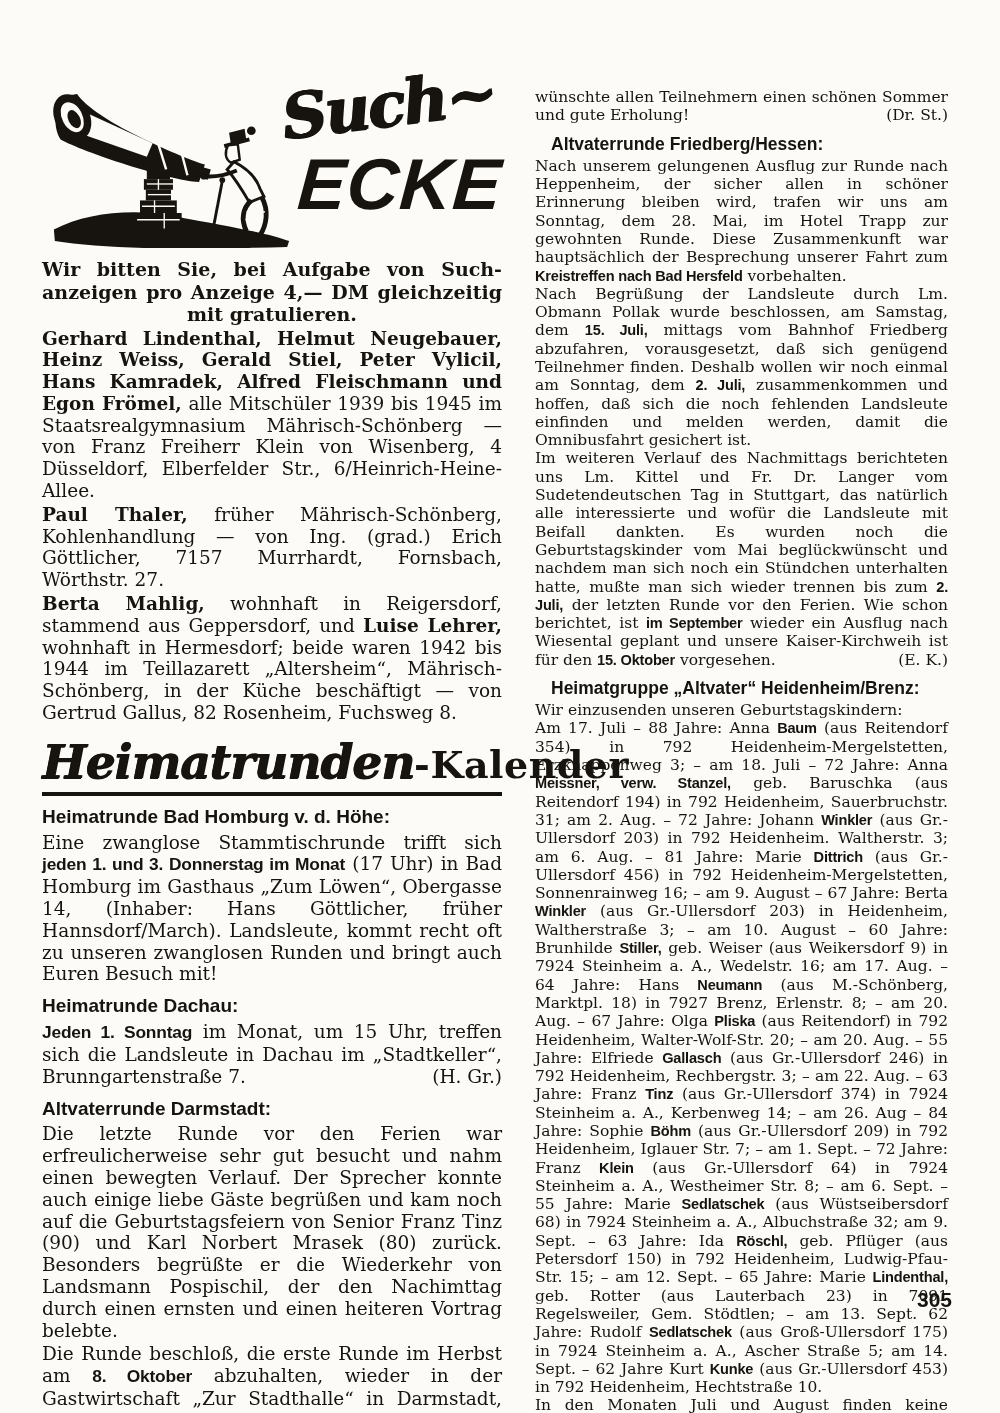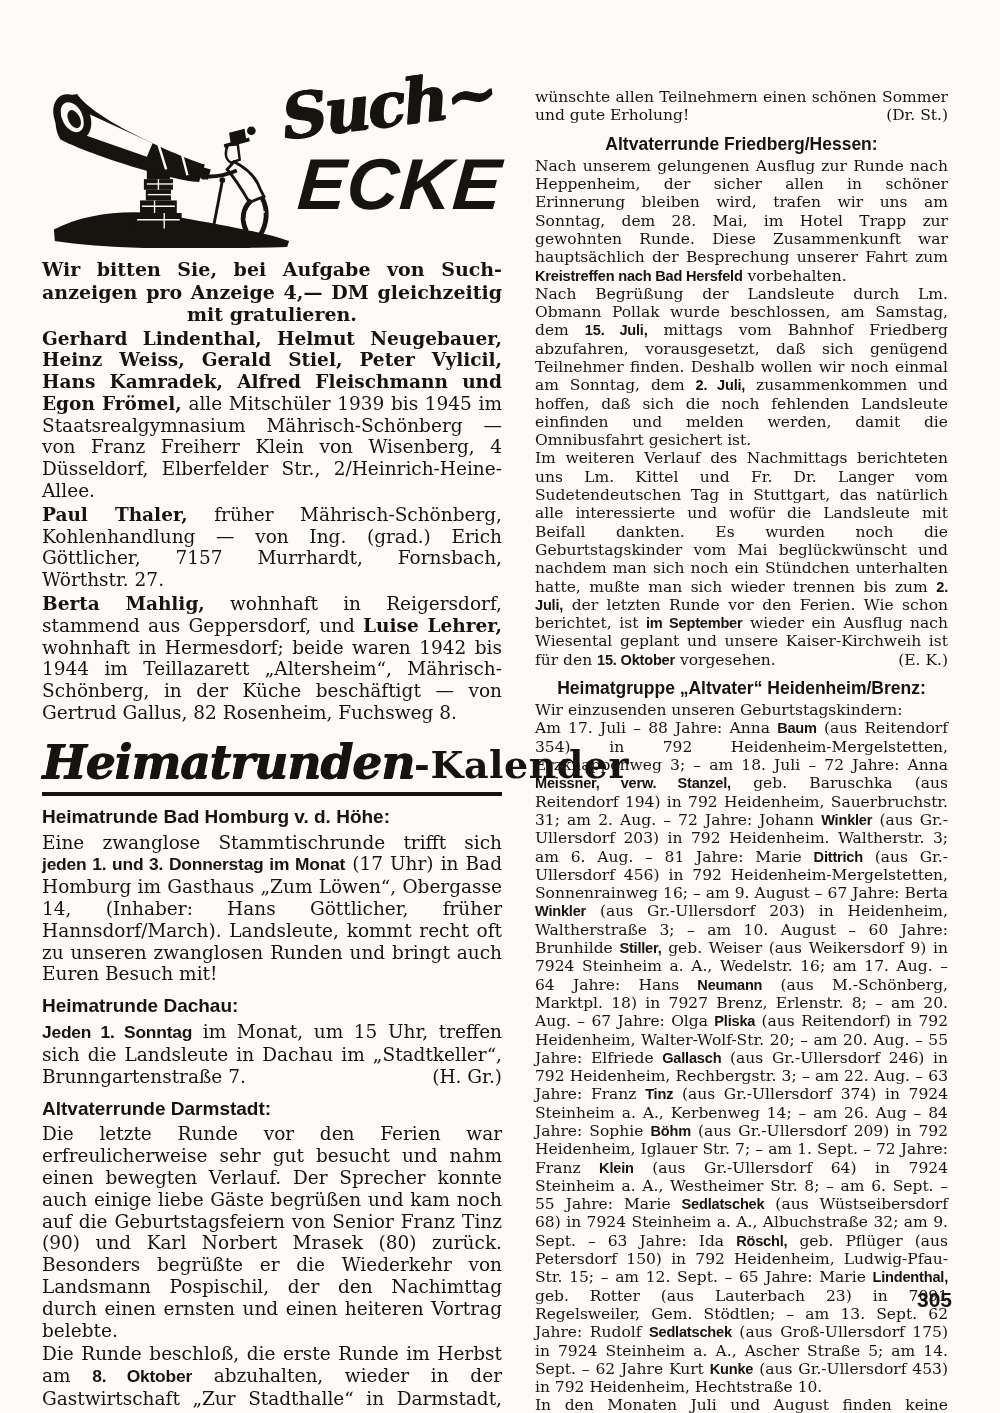--- a/index.html
+++ b/index.html
@@ -60,21 +60,21 @@
   .k-rest{
     font-family:"DejaVu Serif", serif;
     font-weight:bold;font-size:38px;line-height:1;
     letter-spacing:0.5px;
   }
   .shead{
     font-family:"Liberation Sans", sans-serif;
     font-weight:bold;font-size:19px;line-height:1.15;
     margin:10px 0 4px;
   }
-  .right .shead{font-size:17.5px;margin:9px 0 3px;text-align:center;}
+  .right .shead{font-size:17.5px;margin:9px 16px 3px;}
   .right .para{font-size:15.5px;line-height:18.3px;margin:0;}
   .has-sig{position:relative;}
   .sig{position:absolute;right:0;bottom:0;}
   .right .sig{font-size:15.5px;}
   .left .sig{font-size:18.5px;}
   .pageno{
     position:absolute;top:1288px;right:48px;
     font-family:"Liberation Sans", sans-serif;
     font-weight:bold;font-size:21px;
   }
@@ -141,21 +141,21 @@
       <div class="logo-block">ECKE</div>
     </div>
 
     <div class="notice">
         <div>Wir bitten Sie, bei Aufgabe von Such-</div>
         <div>anzeigen pro Anzeige 4,— DM gleichzeitig</div>
         <div>mit gratulieren.</div>
       </div>
 
 
-    <div class="para"><span class="bs">Gerhard Lindenthal, Helmut Neugebauer, Heinz Weiss, Gerald Stiel, Peter Vylicil, Hans Kamradek, Alfred Fleischmann und Egon Frömel,</span><span> alle Mitschüler 1939 bis 1945 im Staatsrealgymnasium Mährisch-Schönberg — von Franz Freiherr Klein von Wisenberg, 4 Düsseldorf, Elberfelder Str., 2/Heinrich-Heine-Allee.</span></div>
+    <div class="para"><span class="bs">Gerhard Lindenthal, Helmut Neugebauer, Heinz Weiss, Gerald Stiel, Peter Vylicil, Hans Kamradek, Alfred Fleischmann und Egon Frömel,</span><span> alle Mitschüler 1939 bis 1945 im Staatsrealgymnasium Mährisch-Schönberg — von Franz Freiherr Klein von Wisenberg, 4 Düsseldorf, Elberfelder Str., 6/Heinrich-Heine-Allee.</span></div>
     <div class="para"><span class="bs">Paul Thaler,</span><span> früher Mährisch-Schönberg, Kohlenhandlung — von Ing. (grad.) Erich Göttlicher, 7157 Murrhardt, Fornsbach, Wörthstr. 27.</span></div>
     <div class="para"><span class="bs">Berta Mahlig,</span><span> wohnhaft in Reigersdorf, stammend aus Geppersdorf, und </span><span class="bs">Luise Lehrer,</span><span> wohnhaft in Hermesdorf; beide waren 1942 bis 1944 im Teillazarett „Altersheim“, Mährisch-Schönberg, in der Küche beschäftigt — von Gertrud Gallus, 82 Rosenheim, Fuchsweg 8.</span></div>
 
     <div class="kalender">
       <span class="k-script">Heimatrunden</span><span class="k-rest">-Kalender</span>
     </div>
 
     <div class="shead">Heimatrunde Bad Homburg v. d. Höhe:</div>
     <div class="para"><span>Eine zwanglose Stammtischrunde trifft sich </span><span class="bg">jeden 1. und 3. Donnerstag im Monat</span><span> (17 Uhr) in Bad Homburg im Gasthaus „Zum Löwen“, Obergasse 14, (Inhaber: Hans Göttlicher, früher Hannsdorf/March). Landsleute, kommt recht oft zu unseren zwanglosen Runden und bringt auch Euren Besuch mit!</span></div>
 

